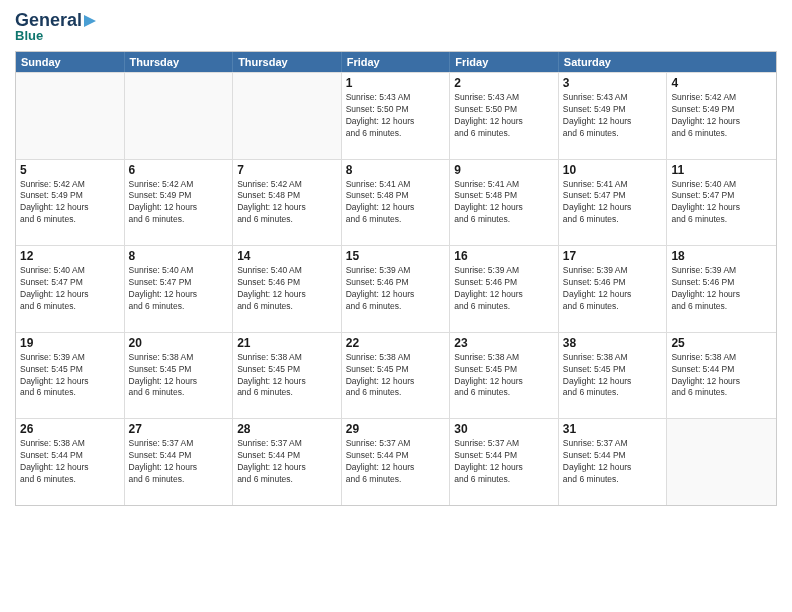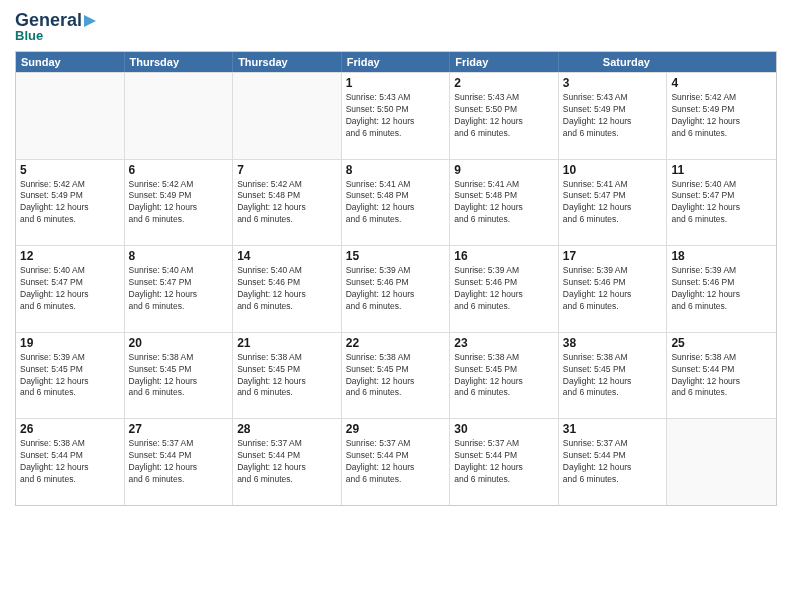--- a/index.html
+++ b/index.html
@@ -52,21 +52,21 @@
       background: #3a6ea5;
     }
     .cal-header-cell {
       color: #fff;
       font-size: 11px;
       font-weight: bold;
       padding: 4px 5px;
       text-align: left;
       border-right: 1px solid #5080b0;
     }
-    .cal-header-cell:last-child { border-right: none; margin-left: 39px; }
+    .cal-header-cell:last-child { border-right: none; }
     .cal-body {
       flex: 1;
       display: flex;
       flex-direction: column;
     }
     .cal-row {
       display: grid;
       grid-template-columns: repeat(7, 1fr);
       flex: 1;
       border-top: 1px solid #ddd;

